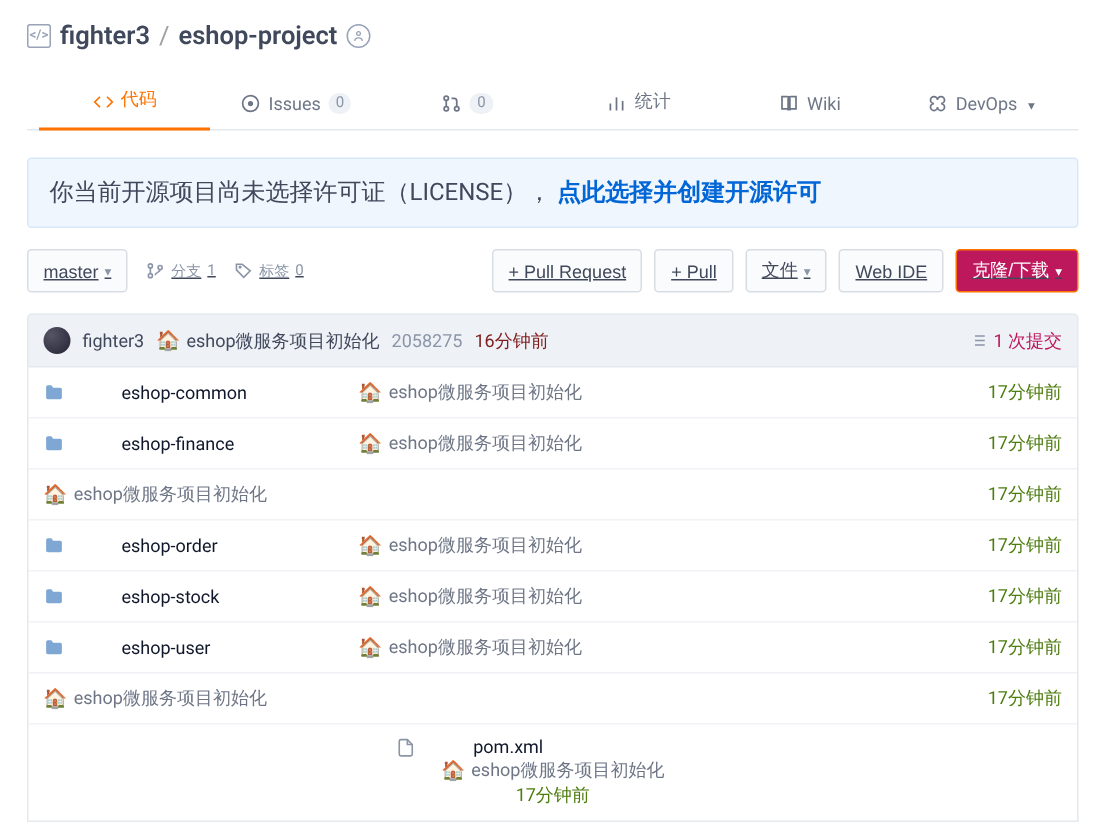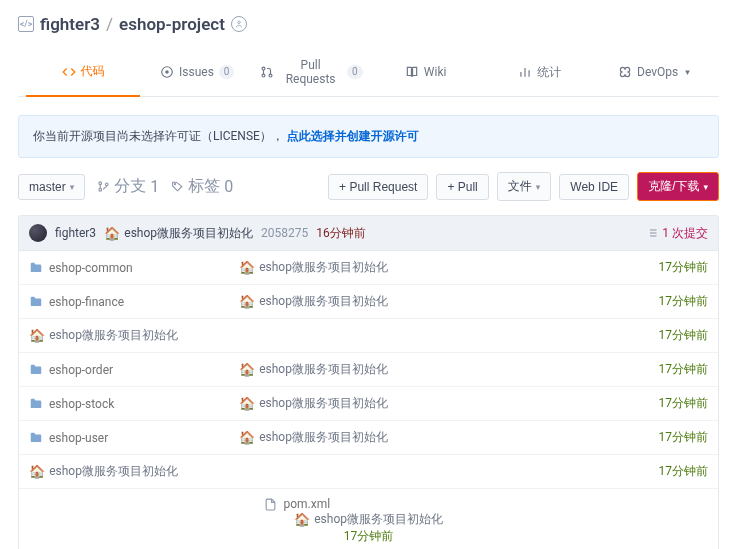--- a/index.html
+++ b/index.html
@@ -9,57 +9,57 @@
   
   
   .repo-header { padding: 14px 18px 0; }
   .repo-title { display: flex; align-items: center; gap: 6px; font-size: 17px; font-weight: 600; color: #40485b; }
   .repo-title .code-badge { width: 16px; height: 16px; border: 1px solid #98a3b7; border-radius: 2px; display: inline-flex; align-items: center; justify-content: center; font-size: 9px; color: #98a3b7; }
   .repo-title .sep { color: #a0a0a0; font-weight: 400; }
   .repo-title .badge-circle { width: 16px; height: 16px; border: 1px solid #98a3b7; border-radius: 50%; display: inline-flex; align-items: center; justify-content: center; font-size: 9px; color: #98a3b7; }
   
   
   .nav-tabs { display: flex; border-bottom: 1px solid #e3e9ed; margin-top: 14px; padding: 0 8px; }
-  .nav-tab { flex: 1; text-align: center; padding: 10px 6px; color: #6e7686; cursor: pointer; display: flex; align-items: center; justify-content: center; gap: 5px; font-size: 12px; }
+  .nav-tab { flex: 1; text-align: center; padding: 10px 6px; color: #6e7686; cursor: pointer; display: flex; align-items: flex-end; justify-content: center; gap: 5px; font-size: 12px; }
   .nav-tab.active { color: #fe7300; border-bottom: 2px solid #fe7300; margin-bottom: -1px; font-weight: 500; }
   .nav-tab .count { display: inline-block; background: #eef1f5; color: #8b95a8; border-radius: 8px; font-size: 10px; padding: 1px 5px; line-height: 1.2; }
   .nav-tab .ico { width: 14px; height: 14px; display: inline-flex; }
   .nav-tab .chev { font-size: 9px; margin-left: 2px; }
   
   
-  .notice { margin: 18px 18px 0; border: 1px solid #d7e8fb; background: #eff6fd; padding: 12px 14px; border-radius: 3px; font-size: 12px; color: #40485b; }
+  .notice { margin: 18px 18px 0; border: 1px solid #d7e8fb; background: #eff6fd; padding: 12px 14px; border-radius: 3px; font-size: 16px; color: #40485b; }
   .notice .link { color: #0366d6; font-weight: 600; cursor: pointer; }
   
   
-  .toolbar { display: flex; align-items: center; gap: 8px; padding: 14px 18px; }
+  .toolbar { display: flex; gap: 8px; padding: 14px 18px; text-decoration: underline; }
   .btn { border: 1px solid #d8dde4; background: #fafbfc; padding: 5px 10px; border-radius: 3px; font-size: 12px; color: #40485b; cursor: pointer; display: inline-flex; align-items: center; gap: 4px; }
   .btn .chev { font-size: 9px; color: #8b95a8; }
   .btn-primary { background: #be185d; border-color: #fe7300; color: #fff; }
   .btn-primary .chev { color: #fff; }
-  .branch-info { display: flex; align-items: center; gap: 4px; font-size: 16px; color: #8b95a8; }
+  .branch-info { display: flex; align-items: center; gap: 4px; font-size: 10px; color: #8b95a8; }
   .branch-info .seg { display: inline-flex; align-items: center; gap: 4px; padding: 0 4px; }
   .branch-info .ico { width: 13px; height: 13px; display: inline-flex; }
   .spacer { flex: 1; }
   
   
   .commit-bar { margin: 0 18px; background: #eef1f6; border: 1px solid #e3e9ed; border-radius: 3px 3px 0 0; padding: 8px 10px; display: flex; align-items: center; gap: 8px; font-size: 12px; }
   .avatar { width: 18px; height: 18px; border-radius: 50%; background: radial-gradient(circle at 30% 30%, #556, #223); display: inline-block; }
   .commit-msg { display: inline-flex; align-items: center; gap: 4px; }
   .house-ico { color: #e67e22; font-size: 13px; }
   .commit-sha { color: #8b95a8; }
   .commit-time { color: #7f1d1d; }
   .commit-count { margin-left: auto; color: #be185d; display: inline-flex; align-items: center; gap: 4px; }
   .commit-count .ico { width: 12px; height: 12px; }
   
   
   .file-list { margin: 0 18px; border: 1px solid #e3e9ed; border-top: none; }
   .file-row { display: flex; align-items: center; padding: 8px 10px; border-bottom: 1px solid #f0f2f5; font-size: 12px; }
   .file-row:last-child { border-bottom: none; flex-direction: column; }
   .file-name { width: 210px; display: flex; align-items: center; gap: 6px; }
-  .file-name .link { color: #737373; cursor: pointer; }
+  .file-name .link { color: #0f172a; cursor: pointer; margin-left: 32px; }
   .folder-ico { color: #7fa7d4; font-size: 14px; width: 14px; text-align: center; }
   .file-ico { color: #8b95a8; font-size: 13px; width: 14px; text-align: center; }
   .file-msg { flex: 1; display: flex; align-items: center; gap: 4px; color: #6e7686; }
   .file-time { color: #4d7c0f; }
   
   
   .readme-notice { margin: 18px; border: 1px solid #d7e8fb; background: #eff6fd; padding: 14px; border-radius: 3px; font-size: 12px; color: #40485b; }
   
   svg { display: block; }
 </style>
@@ -104,40 +104,39 @@
       </div>
       <div class="nav-tab">
         <span class="ico">
             <svg width="14" height="14" viewBox="0 0 24 24" fill="none" stroke="currentColor" stroke-width="2">
               <circle cx="6" cy="6" r="2.5"></circle>
               <circle cx="6" cy="18" r="2.5"></circle>
               <circle cx="18" cy="18" r="2.5"></circle>
               <path d="M6 8.5v7M18 15.5V9a3 3 0 0 0-3-3h-3"></path>
             </svg>
           </span>
-        <span>Pull Requests</span>
         <span class="count">0</span>
-      </div>
-      <div class="nav-tab">
-        <span class="ico">
-            <svg width="14" height="14" viewBox="0 0 24 24" fill="none" stroke="currentColor" stroke-width="2">
-              <path d="M4 4h6a3 3 0 0 1 3 3v13a2 2 0 0 0-2-2H4zM20 4h-6a3 3 0 0 0-3 3v13a2 2 0 0 1 2-2h7z"></path>
-            </svg>
-          </span>
-        <span>Wiki</span>
       </div>
       <div class="nav-tab">
         <span class="ico">
             <svg width="14" height="14" viewBox="0 0 24 24" fill="none" stroke="currentColor" stroke-width="2">
               <line x1="5" y1="20" x2="5" y2="12"></line>
               <line x1="12" y1="20" x2="12" y2="5"></line>
               <line x1="19" y1="20" x2="19" y2="9"></line>
             </svg>
           </span>
         <span>统计</span>
+      </div>
+      <div class="nav-tab">
+        <span class="ico">
+            <svg width="14" height="14" viewBox="0 0 24 24" fill="none" stroke="currentColor" stroke-width="2">
+              <path d="M4 4h6a3 3 0 0 1 3 3v13a2 2 0 0 0-2-2H4zM20 4h-6a3 3 0 0 0-3 3v13a2 2 0 0 1 2-2h7z"></path>
+            </svg>
+          </span>
+        <span>Wiki</span>
       </div>
       <div class="nav-tab">
         <span class="ico">
             <svg width="14" height="14" viewBox="0 0 24 24" fill="none" stroke="currentColor" stroke-width="2">
               <path d="M8 12a4 4 0 1 1 4-4 4 4 0 1 1 4 4 4 4 0 1 1-4 4 4 4 0 1 1-4-4z"></path>
             </svg>
           </span>
         <span>DevOps</span>
         <span class="chev">▾</span>
       </div>

